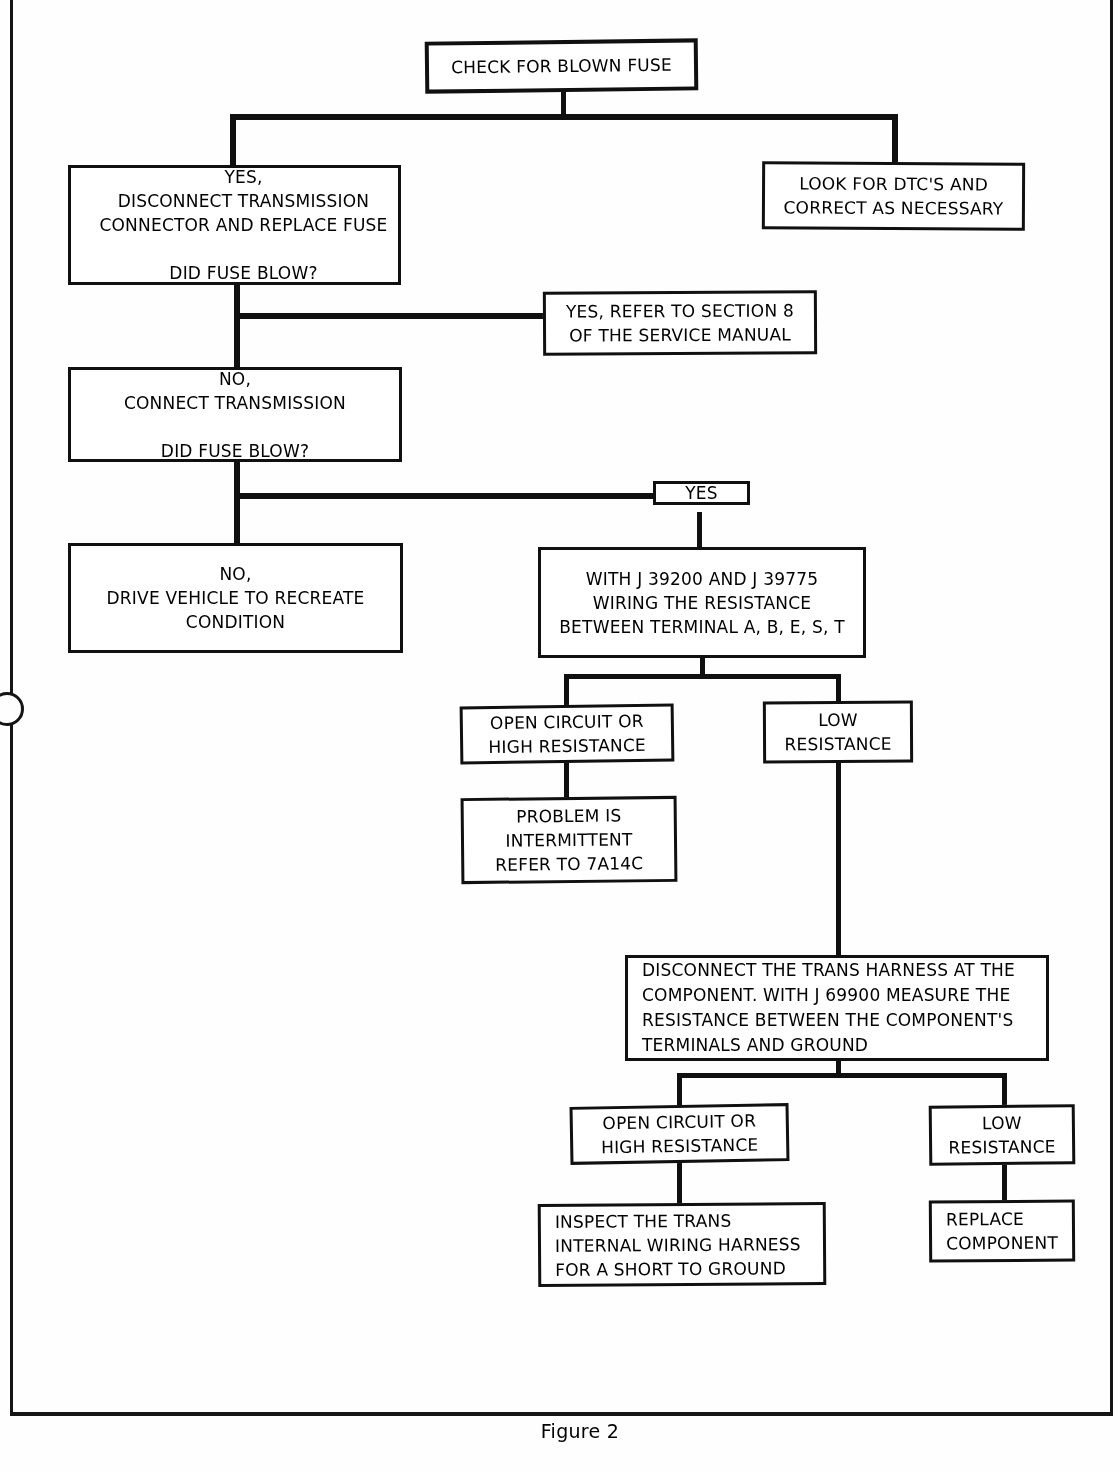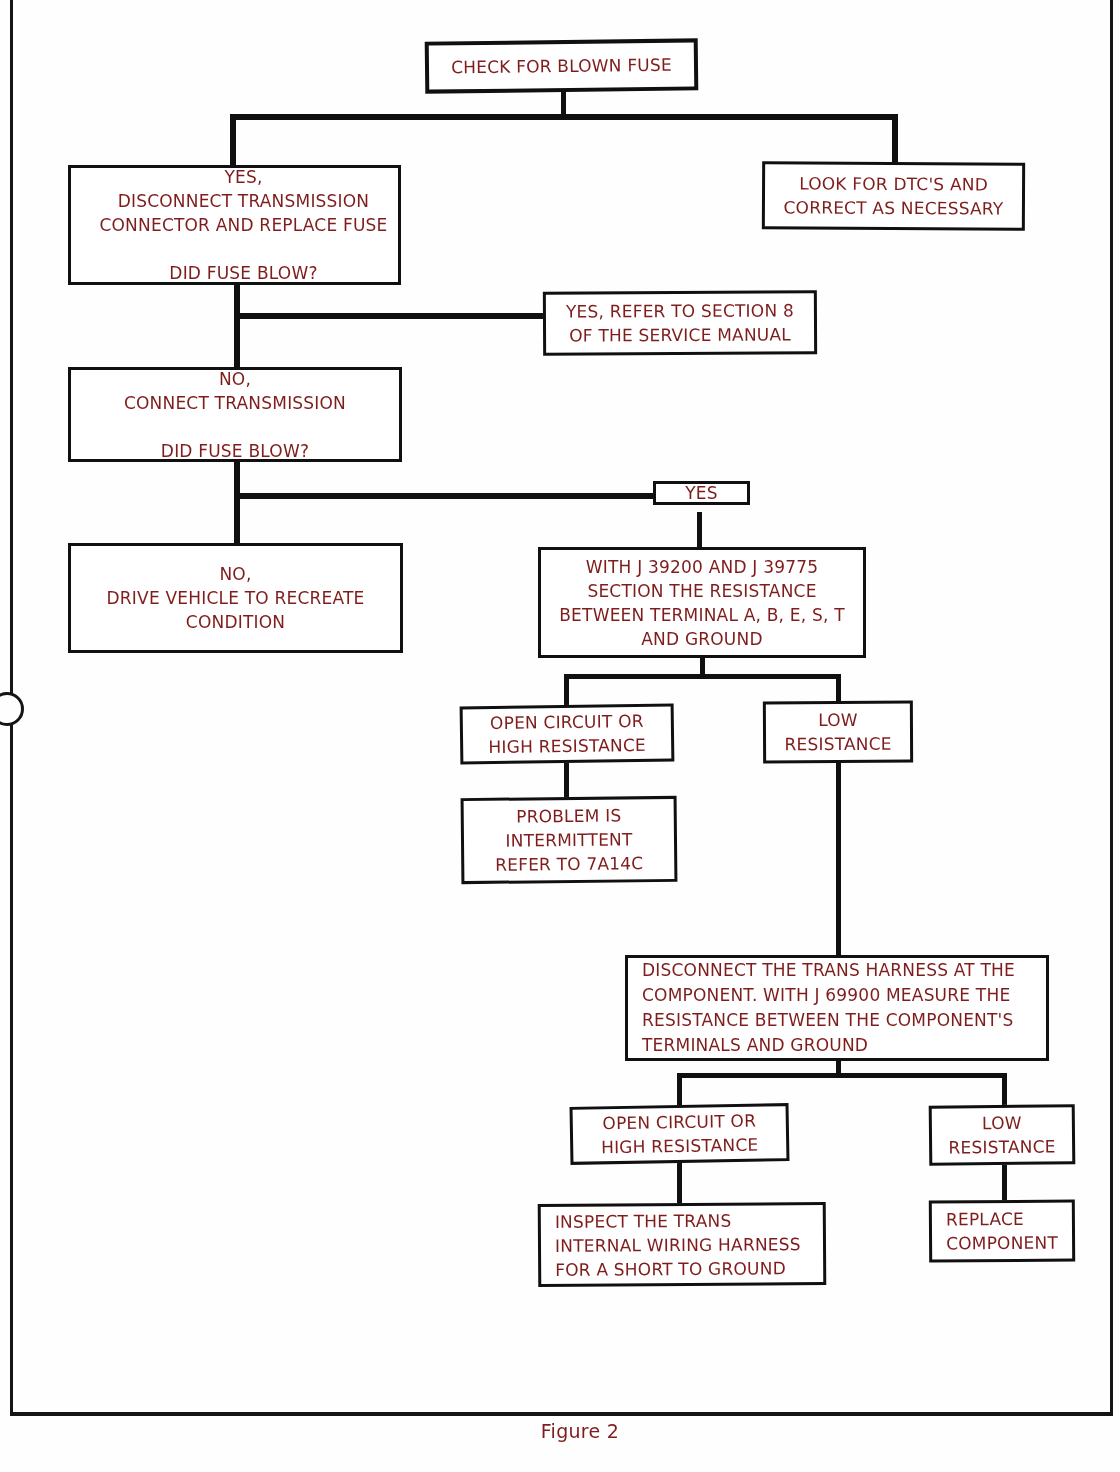--- a/index.html
+++ b/index.html
@@ -7,21 +7,21 @@
     padding: 0;
     background: #ffffff;
   }
   #page {
     position: relative;
     width: 1120px;
     height: 1472px;
     background: #fefefe;
     overflow: hidden;
     font-family: "DejaVu Sans", "Liberation Sans", sans-serif;
-    color: #7f1d1d;
+    color: #000000;
   }
   .box {
     position: absolute;
     background: #fff;
     border: 3px solid #101010;
     box-sizing: border-box;
     text-align: center;
     font-size: 17px;
     line-height: 24px;
     letter-spacing: 0.2px;
@@ -128,23 +128,22 @@
   </div>
 
   <div class="box" style="left:68px; top:543px; width:335px; height:110px;">
     <div class="ln">NO,</div>
     <div class="ln">DRIVE VEHICLE TO RECREATE</div>
     <div class="ln">CONDITION</div>
   </div>
 
   <div class="box" style="left:538px; top:547px; width:328px; height:111px;align-items:center;">
     <div class="ln">WITH J 39200 AND J 39775</div>
-    <div class="ln">SECTION THE RESISTANCE</div>
+    <div class="ln">WIRING THE RESISTANCE</div>
     <div class="ln">BETWEEN TERMINAL A, B, E, S, T</div>
-    <div class="ln">AND GROUND</div>
   </div>
 
   <div class="box" style="left:460px; top:705px; width:214px; height:58px; transform:rotate(-0.8deg);">
     <div class="ln">OPEN CIRCUIT OR</div>
     <div class="ln">HIGH RESISTANCE</div>
   </div>
 
   <div class="box" style="left:763px; top:701px; width:150px; height:62px; transform:rotate(-0.3deg);">
     <div class="ln">LOW</div>
     <div class="ln">RESISTANCE</div>

